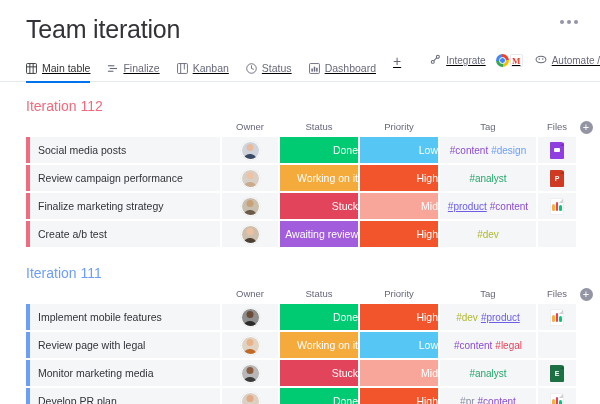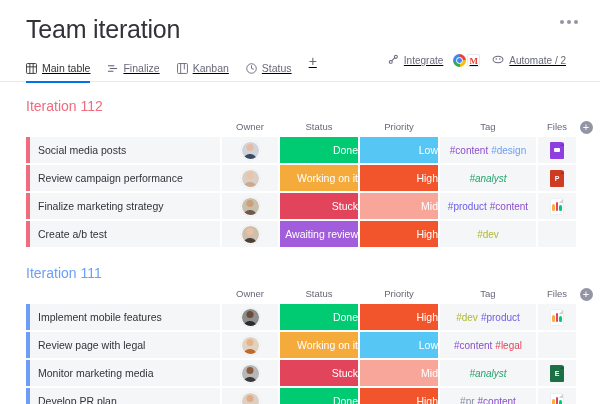--- a/index.html
+++ b/index.html
@@ -203,22 +203,22 @@
     cursor: pointer; overflow: hidden;
     white-space: nowrap;
   }
   td.cell-status, td.cell-priority { background: transparent; padding: 0; }
 
   td.cell-tag { font-size: 10px; }
   .tag { cursor: pointer; }
   .tag + .tag { margin-left: 3px; margin-top: 28px; }
   .t-content { color: #8b4ecb; }
   .t-design  { color: #6c9ef8; }
-  .t-analyst { color: #26a56d; font-style: italic; }
-  .t-product { color: #6c5ce7; }
+  .t-analyst { color: #26a56d; }
+  .t-product { color: #6c5ce7; text-decoration: underline; }
   .t-dev     { color: #b0b830; }
   .t-legal   { color: #e2445c; }
   .t-pr      { color: #8a8f9e; }
 
   td.cell-file { background:#f5f6f8; }
   .fileicon {
     width: 14px; height: 17px; border-radius: 1px 3px 1px 1px;
     display: inline-flex; align-items: center; justify-content: center;
     font-size: 7px; color: #fff; font-weight: bold;
     vertical-align: middle; position: relative;
@@ -306,20 +306,31 @@
       <span>
         <svg width="11" height="11" viewBox="0 0 12 12">
             <circle cx="6" cy="6" r="5.2" fill="none" stroke="#676879" stroke-width="1"></circle>
             <line x1="6" y1="6" x2="6" y2="2.6" stroke="#676879" stroke-width="1"></line>
             <line x1="6" y1="6" x2="8.6" y2="6.9" stroke="#676879" stroke-width="1"></line>
           </svg>
       </span>
       <span>Status</span>
     </div>
 
+    <div class="tab">
+      <span>
+        <svg width="11" height="11" viewBox="0 0 12 12">
+            <rect x="0.6" y="0.6" width="10.8" height="10.8" rx="1" fill="none" stroke="#676879" stroke-width="1"></rect>
+            <rect x="2.6" y="6" width="1.6" height="3.4" fill="#676879"></rect>
+            <rect x="5.2" y="4" width="1.6" height="5.4" fill="#676879"></rect>
+            <rect x="7.8" y="5.2" width="1.6" height="4.2" fill="#676879"></rect>
+          </svg>
+      </span>
+      <span>Dashboard</span>
+    </div>
 
     <div class="tab-plus">+</div>
 
     <div class="spacer"></div>
 
     <div class="hdr-action">
       <span>
         <svg width="11" height="11" viewBox="0 0 12 12">
             <path d="M4 7.5 L7.5 4" stroke="#676879" stroke-width="1.1" fill="none"></path>
             <circle cx="3" cy="8.6" r="1.6" fill="none" stroke="#676879" stroke-width="1.1"></circle>

